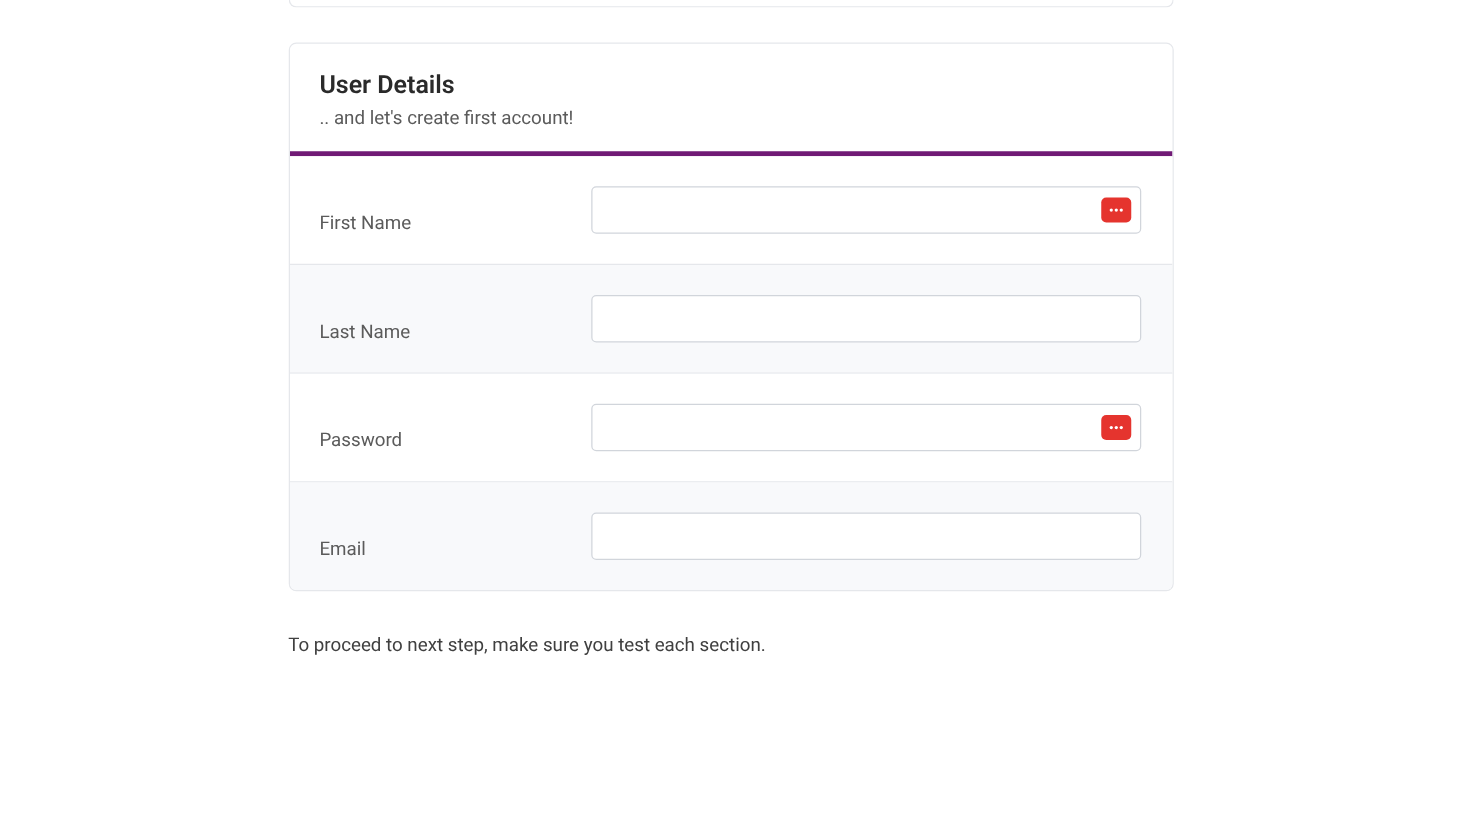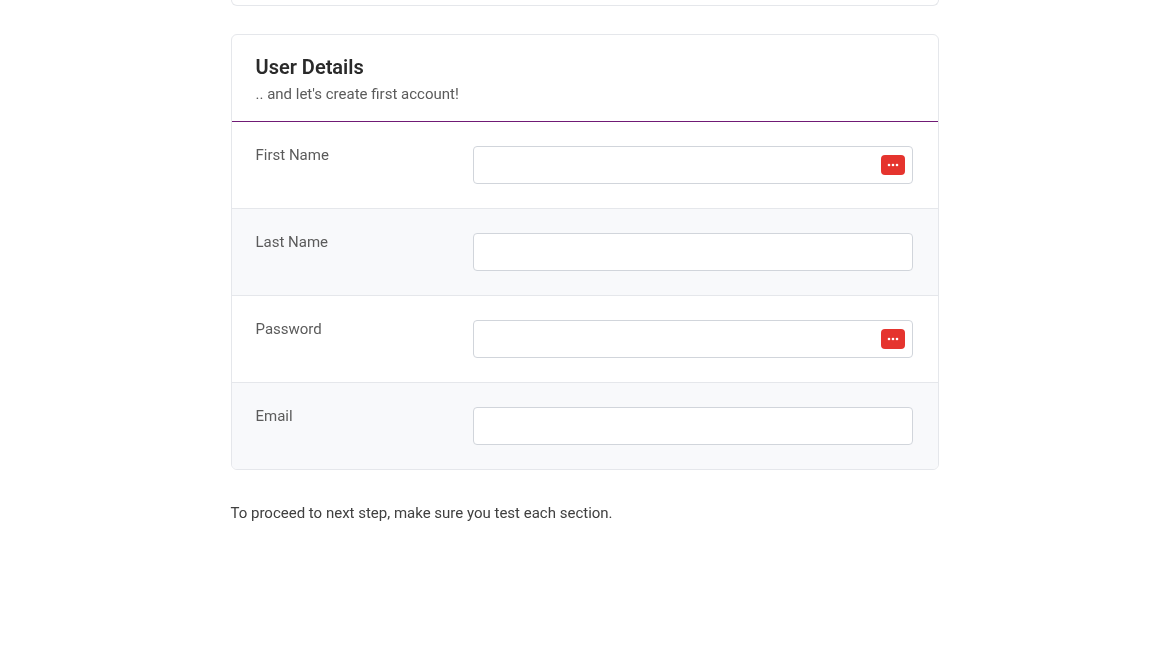--- a/index.html
+++ b/index.html
@@ -20,35 +20,35 @@
     }
     .card {
       background: #ffffff;
       border: 1px solid #e5e7eb;
       border-radius: 6px;
       margin-top: 28px;
       overflow: hidden;
     }
     .card-header {
       padding: 20px 24px 18px 24px;
-      border-bottom: 1px solid #701a75;
+      border-bottom: 4px solid #701a75;
     }
     .card-header h2 {
       font-size: 20px;
       font-weight: 600;
       color: #2a2a2a;
       margin-bottom: 6px;
     }
     .card-header p {
       font-size: 15px;
       color: #5b5b5b;
     }
     .form-row {
       display: flex;
-      align-items: flex-start;
+      align-items: flex-end;
       padding: 24px;
       border-bottom: 1px solid #e5e7eb;
     }
     .form-row:nth-of-type(odd) {
       background: #f8f9fb;
     }
     .form-row:nth-of-type(even) {
       background: #ffffff;
     }
     .form-row:last-child {

